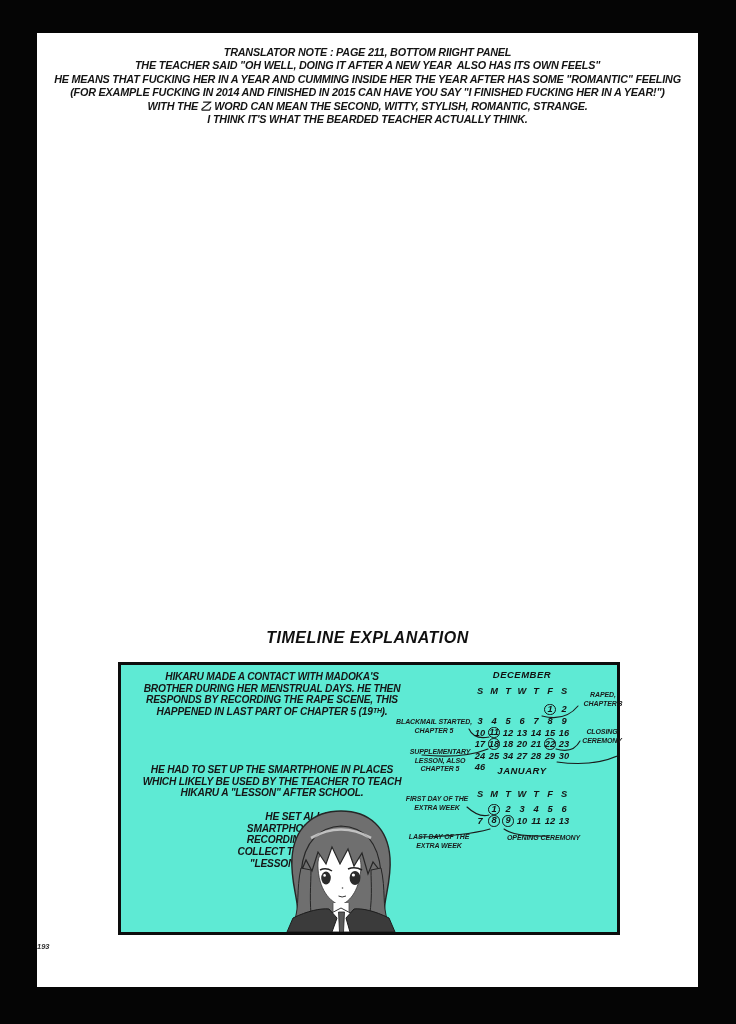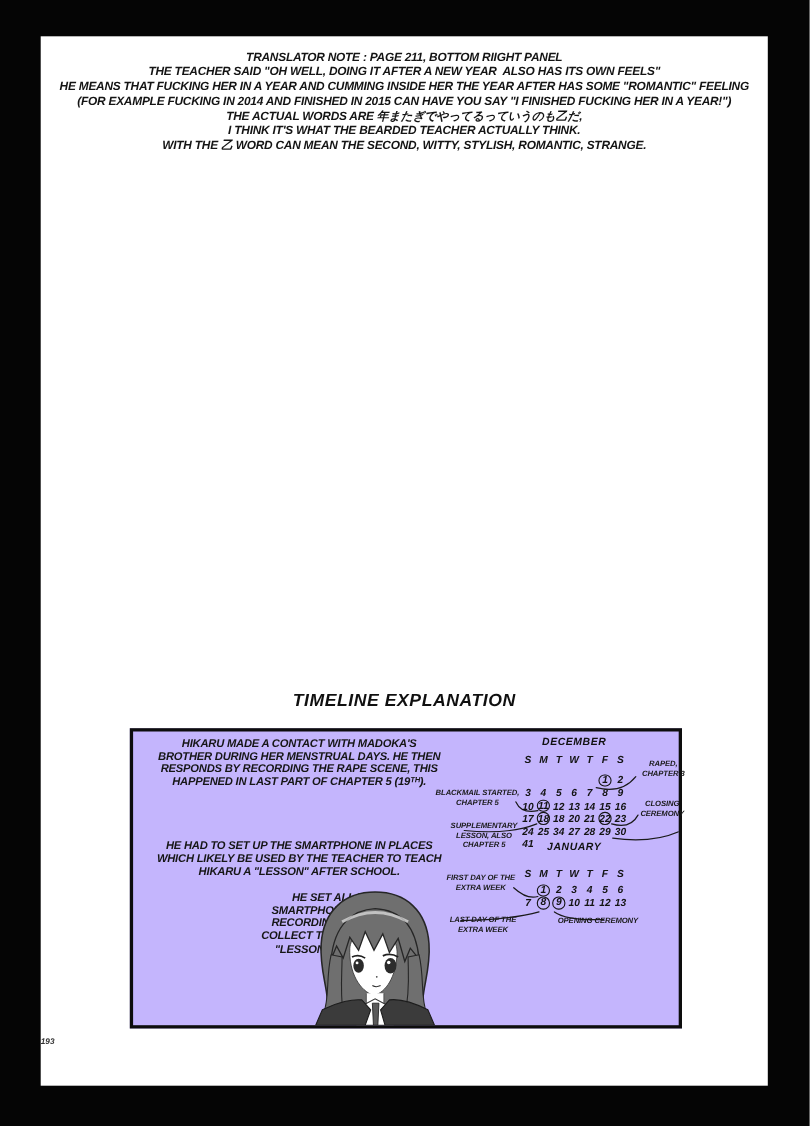--- a/index.html
+++ b/index.html
@@ -24,21 +24,21 @@
   }
   
   .timeline-heading {
     position:absolute; top:596px; left:0; width:100%; text-align:center;
     font-size:16px; font-weight:bold; letter-spacing:0.5px; color:#101010;
     white-space:pre;
   }
   
   .tbox {
     position:absolute; left:81px; top:629px; width:502px; height:273px;
-    border:3px solid #0d0d0d; background:#c4b5fd;
+    border:3px solid #0d0d0d; background:#5eead4;
   }
   .tbox-inner { position:absolute; inset:0; }
   .para {
     position:absolute; text-align:center; font-weight:bold;
     font-size:10.2px; line-height:11.7px; white-space:pre-line;
     letter-spacing:-0.2px; color:#161616;
   }
   .para-1 { left:5px;  top:6px;   width:292px; }
   .para-2 { left:5px;  top:64px;  width:292px; }
   .para-3 { left:5px;  top:99px;  width:292px; }
@@ -86,23 +86,22 @@
 </head>
 <body>
 
 <div class="paper">
 
   <div class="note">
     <div class="note-line">TRANSLATOR NOTE : PAGE 211, BOTTOM RIIGHT PANEL</div>
     <div class="note-line">THE TEACHER SAID "OH WELL, DOING IT AFTER A NEW YEAR  ALSO HAS ITS OWN FEELS"</div>
     <div class="note-line">HE MEANS THAT FUCKING HER IN A YEAR AND CUMMING INSIDE HER THE YEAR AFTER HAS SOME "ROMANTIC" FEELING</div>
     <div class="note-line">(FOR EXAMPLE FUCKING IN 2014 AND FINISHED IN 2015 CAN HAVE YOU SAY "I FINISHED FUCKING HER IN A YEAR!")</div>
-    <div class="note-line">THE ACTUAL WORDS ARE 年またぎでやってるっていうのも乙だ,</div>
+    <div class="note-line">WITH THE 乙 WORD CAN MEAN THE SECOND, WITTY, STYLISH, ROMANTIC, STRANGE.</div>
     <div class="note-line">I THINK IT'S WHAT THE BEARDED TEACHER ACTUALLY THINK.</div>
-    <div class="note-line">WITH THE 乙 WORD CAN MEAN THE SECOND, WITTY, STYLISH, ROMANTIC, STRANGE.</div>
   </div>
 
   <div class="timeline-heading">TIMELINE EXPLANATION</div>
 
   <div class="tbox">
     <div class="tbox-inner">
 
       <div class="para para-1">HIKARU MADE A CONTACT WITH MADOKA'S
 BROTHER DURING HER MENSTRUAL DAYS. HE THEN
 RESPONDS BY RECORDING THE RAPE SCENE, THIS
@@ -249,21 +248,21 @@
               </div>
               <div class="cal-cell">
                 <span>29</span>
               </div>
               <div class="cal-cell">
                 <span>30</span>
               </div>
             </div>
             <div class="cal-row ">
               <div class="cal-cell">
-                <span>41</span>
+                <span>46</span>
               </div>
               <div class="cal-cell">
                 <span></span>
               </div>
               <div class="cal-cell">
                 <span></span>
               </div>
               <div class="cal-cell">
                 <span></span>
               </div>

